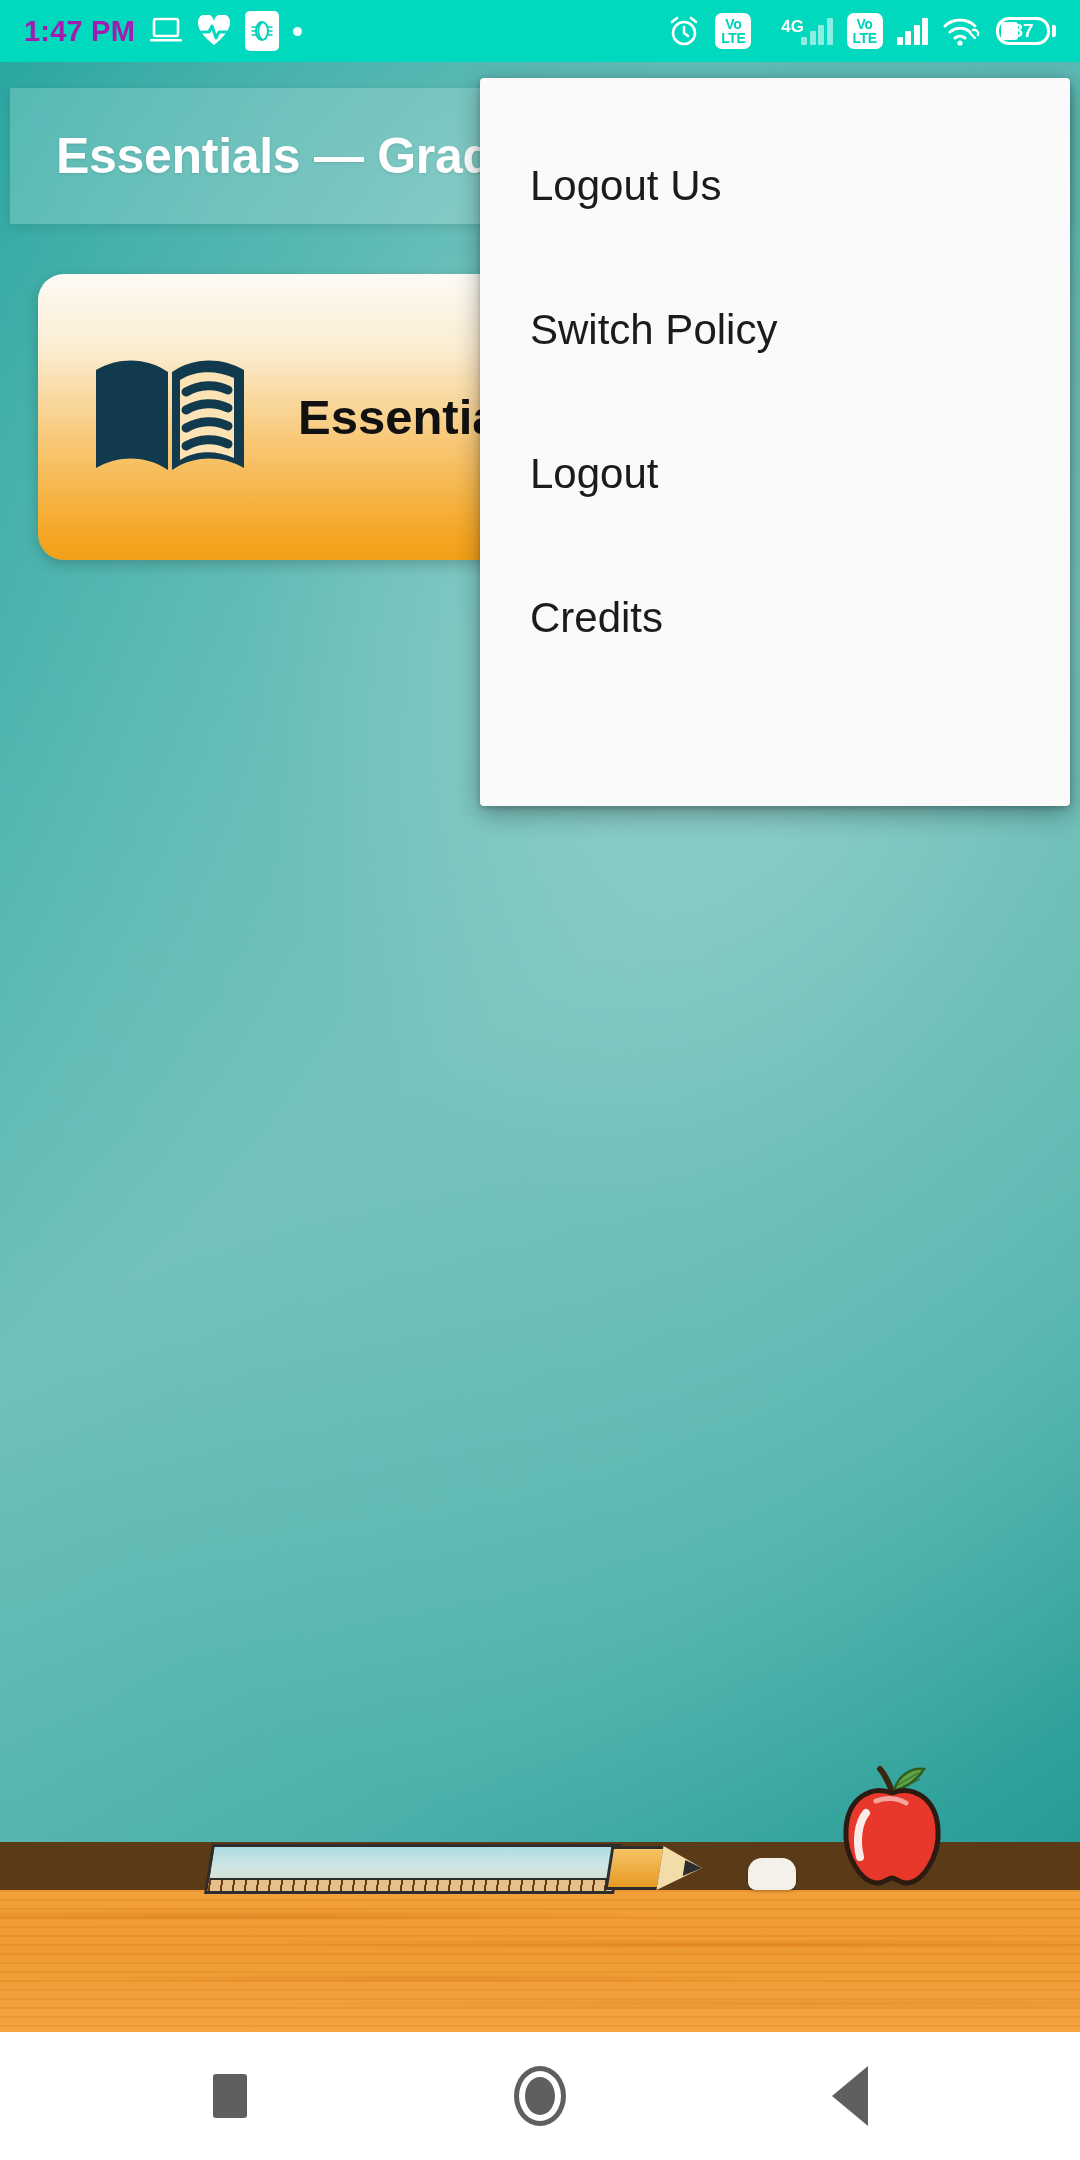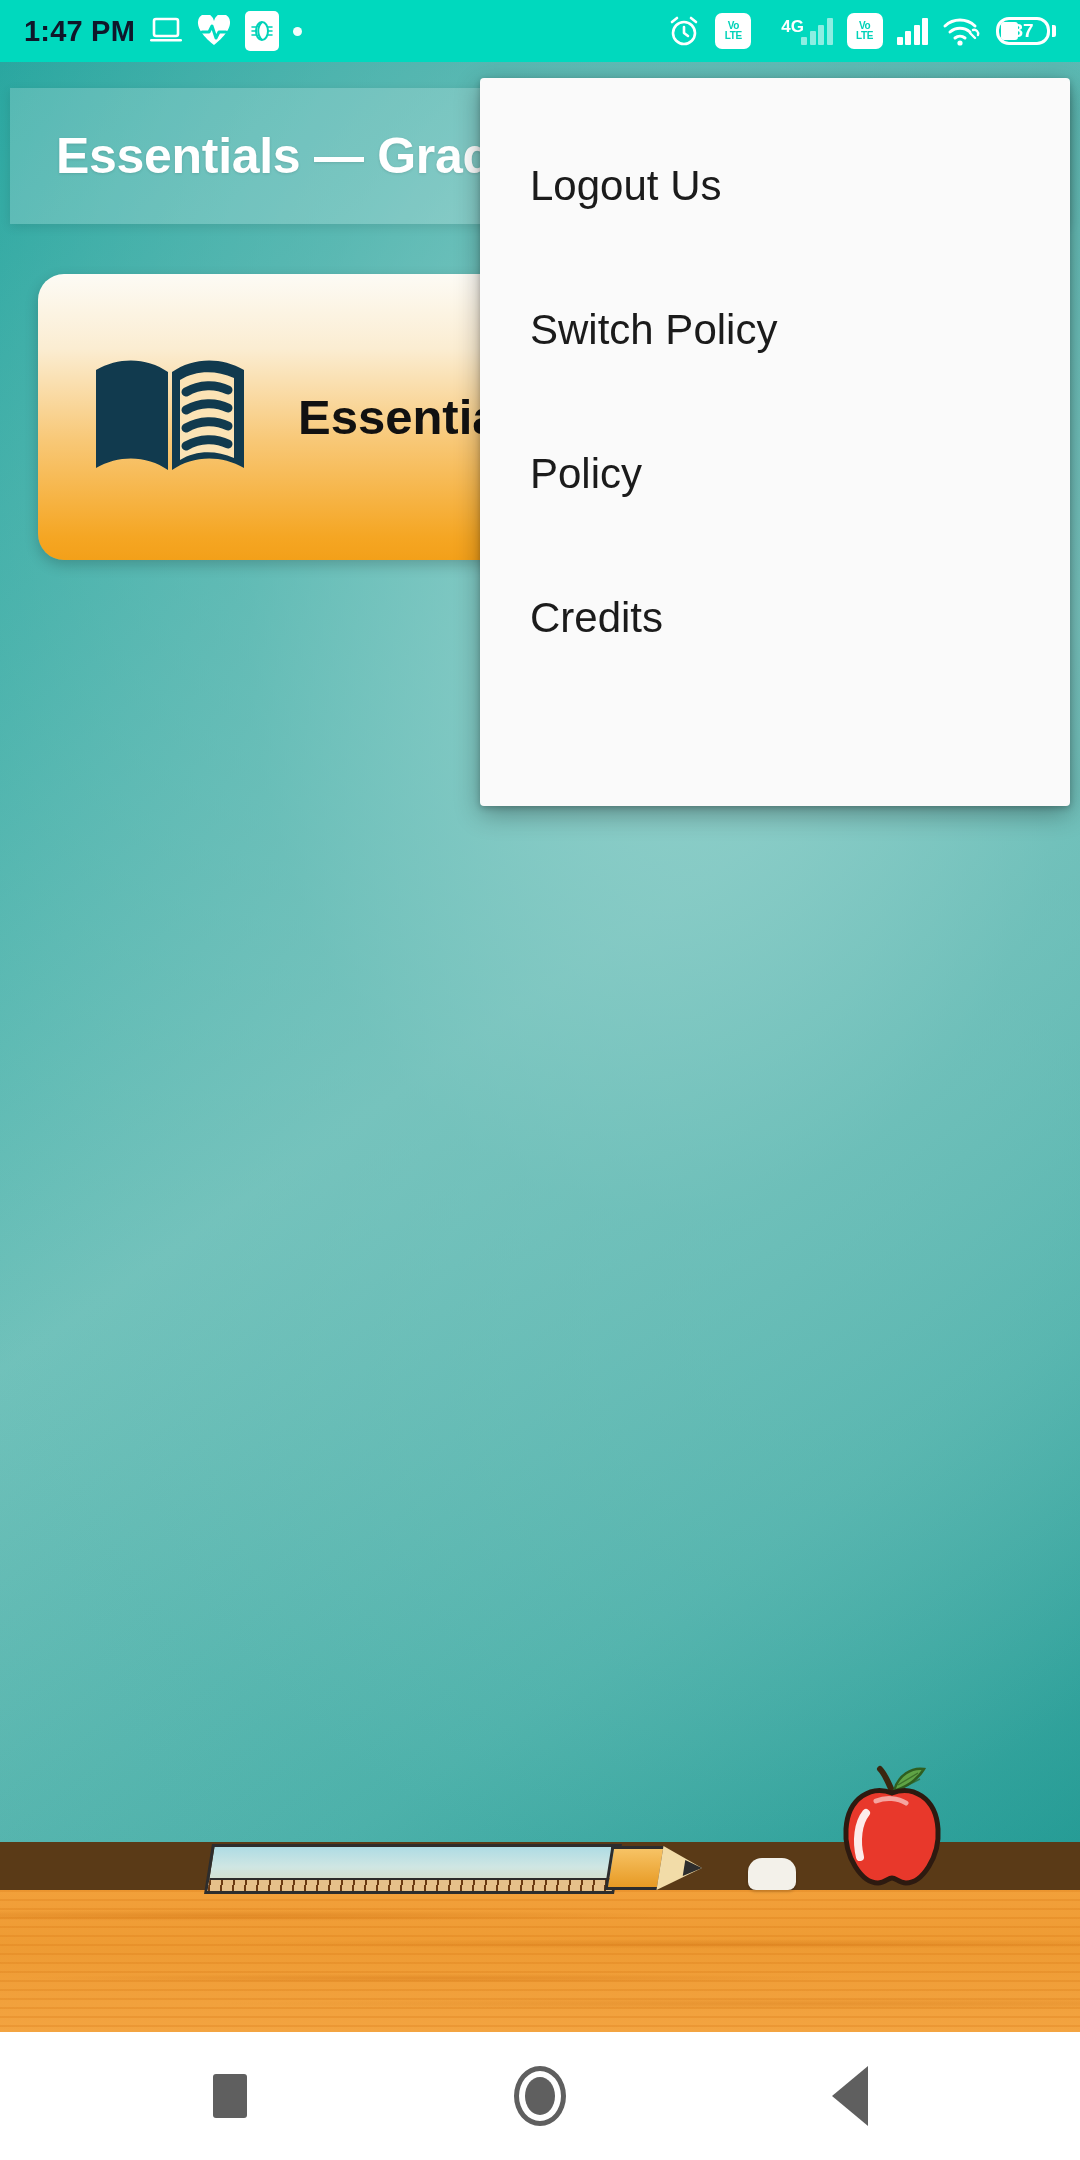--- a/index.html
+++ b/index.html
@@ -22,31 +22,31 @@
     position:absolute; top:0; left:0;
     width:1080px; height:62px;
     background:#00D9BE;
     display:flex; align-items:center;
     padding:0 24px;
     z-index:40;
   }
   #status-left { display:flex; align-items:center; gap:14px; }
   #status-right { display:flex; align-items:center; gap:14px; margin-left:auto; }
   .clock {
-    color:#0f172a; font-size:29px; font-weight:bold;
+    color:#a21caf; font-size:29px; font-weight:bold;
     letter-spacing:0.2px; white-space:nowrap;
   }
   .sicon { display:flex; align-items:center; justify-content:center; }
   .dot-icon { width:9px; height:9px; border-radius:50%; background:#ffffff; opacity:.95; }
   .volte-box {
     width:36px; height:36px; border-radius:7px; background:#ffffff;
     display:flex; flex-direction:column; align-items:center; justify-content:center;
     line-height:1;
   }
-  .volte-box span { color:#00D2B8; font-size:10px; font-weight:bold; letter-spacing:-0.4px; }
+  .volte-box span { color:#00D2B8; font-size:14px; font-weight:bold; letter-spacing:-0.4px; }
   .g4 { color:#ffffff; font-size:17px; font-weight:bold; margin-right:-3px; align-self:flex-start;margin-left:16px; }
   .signal { display:flex; align-items:flex-end; gap:2.5px; height:28px; }
   .signal i { display:block; width:6px; background:#ffffff; border-radius:1px; }
   .signal i:nth-child(1){height:8px}
   .signal i:nth-child(2){height:14px}
   .signal i:nth-child(3){height:20px}
   .signal i:nth-child(4){height:27px}
   .signal.faded i { opacity:.55; }
   .battery {
     display:flex; align-items:center;
@@ -365,21 +365,21 @@
   </div>
 
   <div id="overflow-menu">
     <div class="menu-item">
       <span>Logout Us</span>
     </div>
     <div class="menu-item">
       <span>Switch Policy</span>
     </div>
     <div class="menu-item">
-      <span>Policy</span>
+      <span>Logout</span>
     </div>
     <div class="menu-item">
       <span>Credits</span>
     </div>
   </div>
 
   <div id="nav-bar">
     <div class="nav-btn">
       <span class="nav-square"></span>
     </div>

